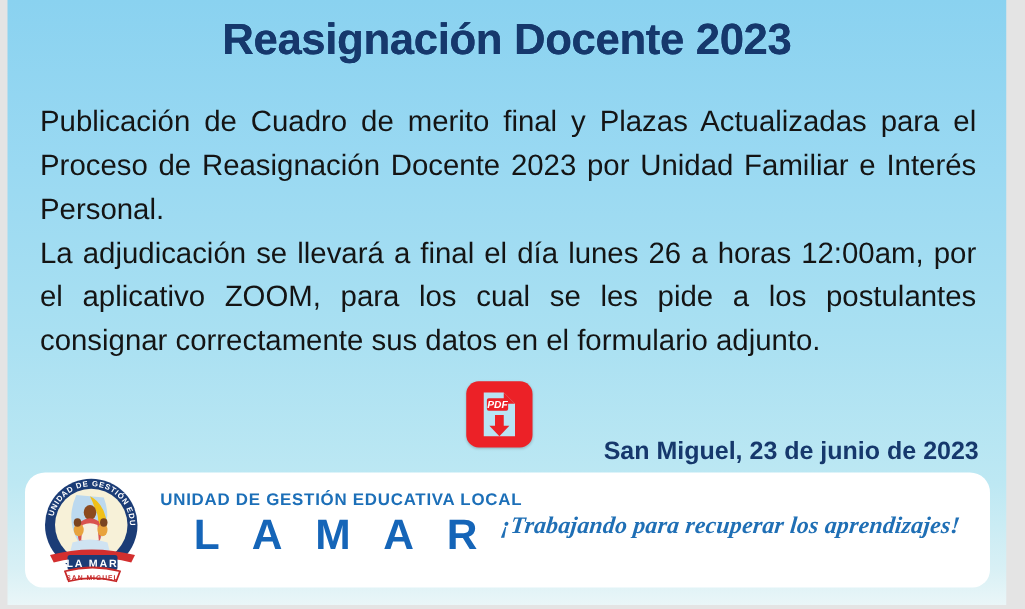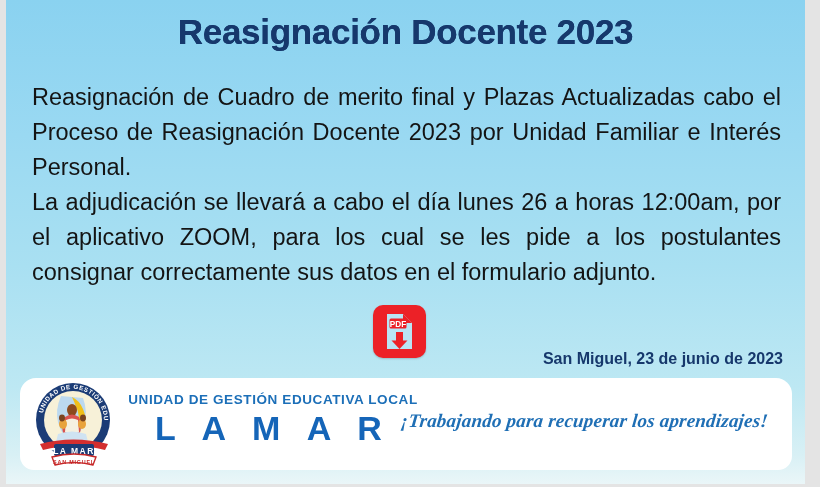--- a/index.html
+++ b/index.html
@@ -52,29 +52,30 @@
   .p1{margin-bottom:0px !important;}
 
   
   .pdf-icon{
     position:absolute;
     left:367px;top:305px;
     width:53px;height:53px;
     border-radius:10px;
     background:#ec2127;
     box-shadow:0 1px 2px rgba(0,0,0,0.18);
+    font-style:italic;
   }
   .pdf-icon svg{display:block;}
 
   
   .date-line{
     position:absolute;
     right:22px;top:350px;
     color:#16386c;
-    font-size:16px;
+    font-size:20px;
     font-weight:bold;
     font-family:"Liberation Sans", sans-serif;
   }
 
   
   .footer{
     position:absolute;
     left:14px;top:378px;
     width:772px;height:92px;
     background:#ffffff;
@@ -126,22 +127,22 @@
   }
 </style>
 </head>
 <body>
 
 <div class="poster">
 
   <div class="title">Reasignación Docente 2023</div>
 
   <div class="body-text">
-    <p class="p1"><span>Reasignación de </span><b>Cuadro de merito final</b><span> y </span><b>Plazas Actualizadas cabo el</b><span> Proceso de Reasignación Docente 2023 por Unidad Familiar e Interés Personal.</span></p>
-    <p><span>La adjudicación se llevará a cabo el día </span><b>lunes 26 a horas 12:00am</b><span>, por el aplicativo </span><b>ZOOM</b><span>, para los cual se les pide a los postulantes consignar correctamente sus datos en el formulario adjunto.</span></p>
+    <p class="p1"><span>Publicación de </span><b>Cuadro de merito final</b><span> y </span><b>Plazas Actualizadas para el</b><span> Proceso de Reasignación Docente 2023 por Unidad Familiar e Interés Personal.</span></p>
+    <p><span>La adjudicación se llevará a final el día </span><b>lunes 26 a horas 12:00am</b><span>, por el aplicativo </span><b>ZOOM</b><span>, para los cual se les pide a los postulantes consignar correctamente sus datos en el formulario adjunto.</span></p>
   </div>
 
   <div class="pdf-icon">
     <svg width="53" height="53" viewBox="0 0 53 53" aria-hidden="true">
       <path d="M14 9 h16 l9 9 v26 h-25 z" fill="#b9e4f4"></path>
       <path d="M30 9 l9 9 h-9 z" fill="#ec2127"></path>
       <rect x="16.5" y="13.5" width="17" height="10" rx="1.5" fill="#ec2127"></rect>
       <text x="25" y="21.6" font-family="Liberation Sans, sans-serif" font-size="8.2" font-weight="bold" fill="#ffffff" text-anchor="middle">PDF</text>
       <rect x="23" y="27" width="7" height="9" fill="#ec2127"></rect>
       <path d="M18.5 35.5 h16 l-8 8.5 z" fill="#ec2127"></path>

